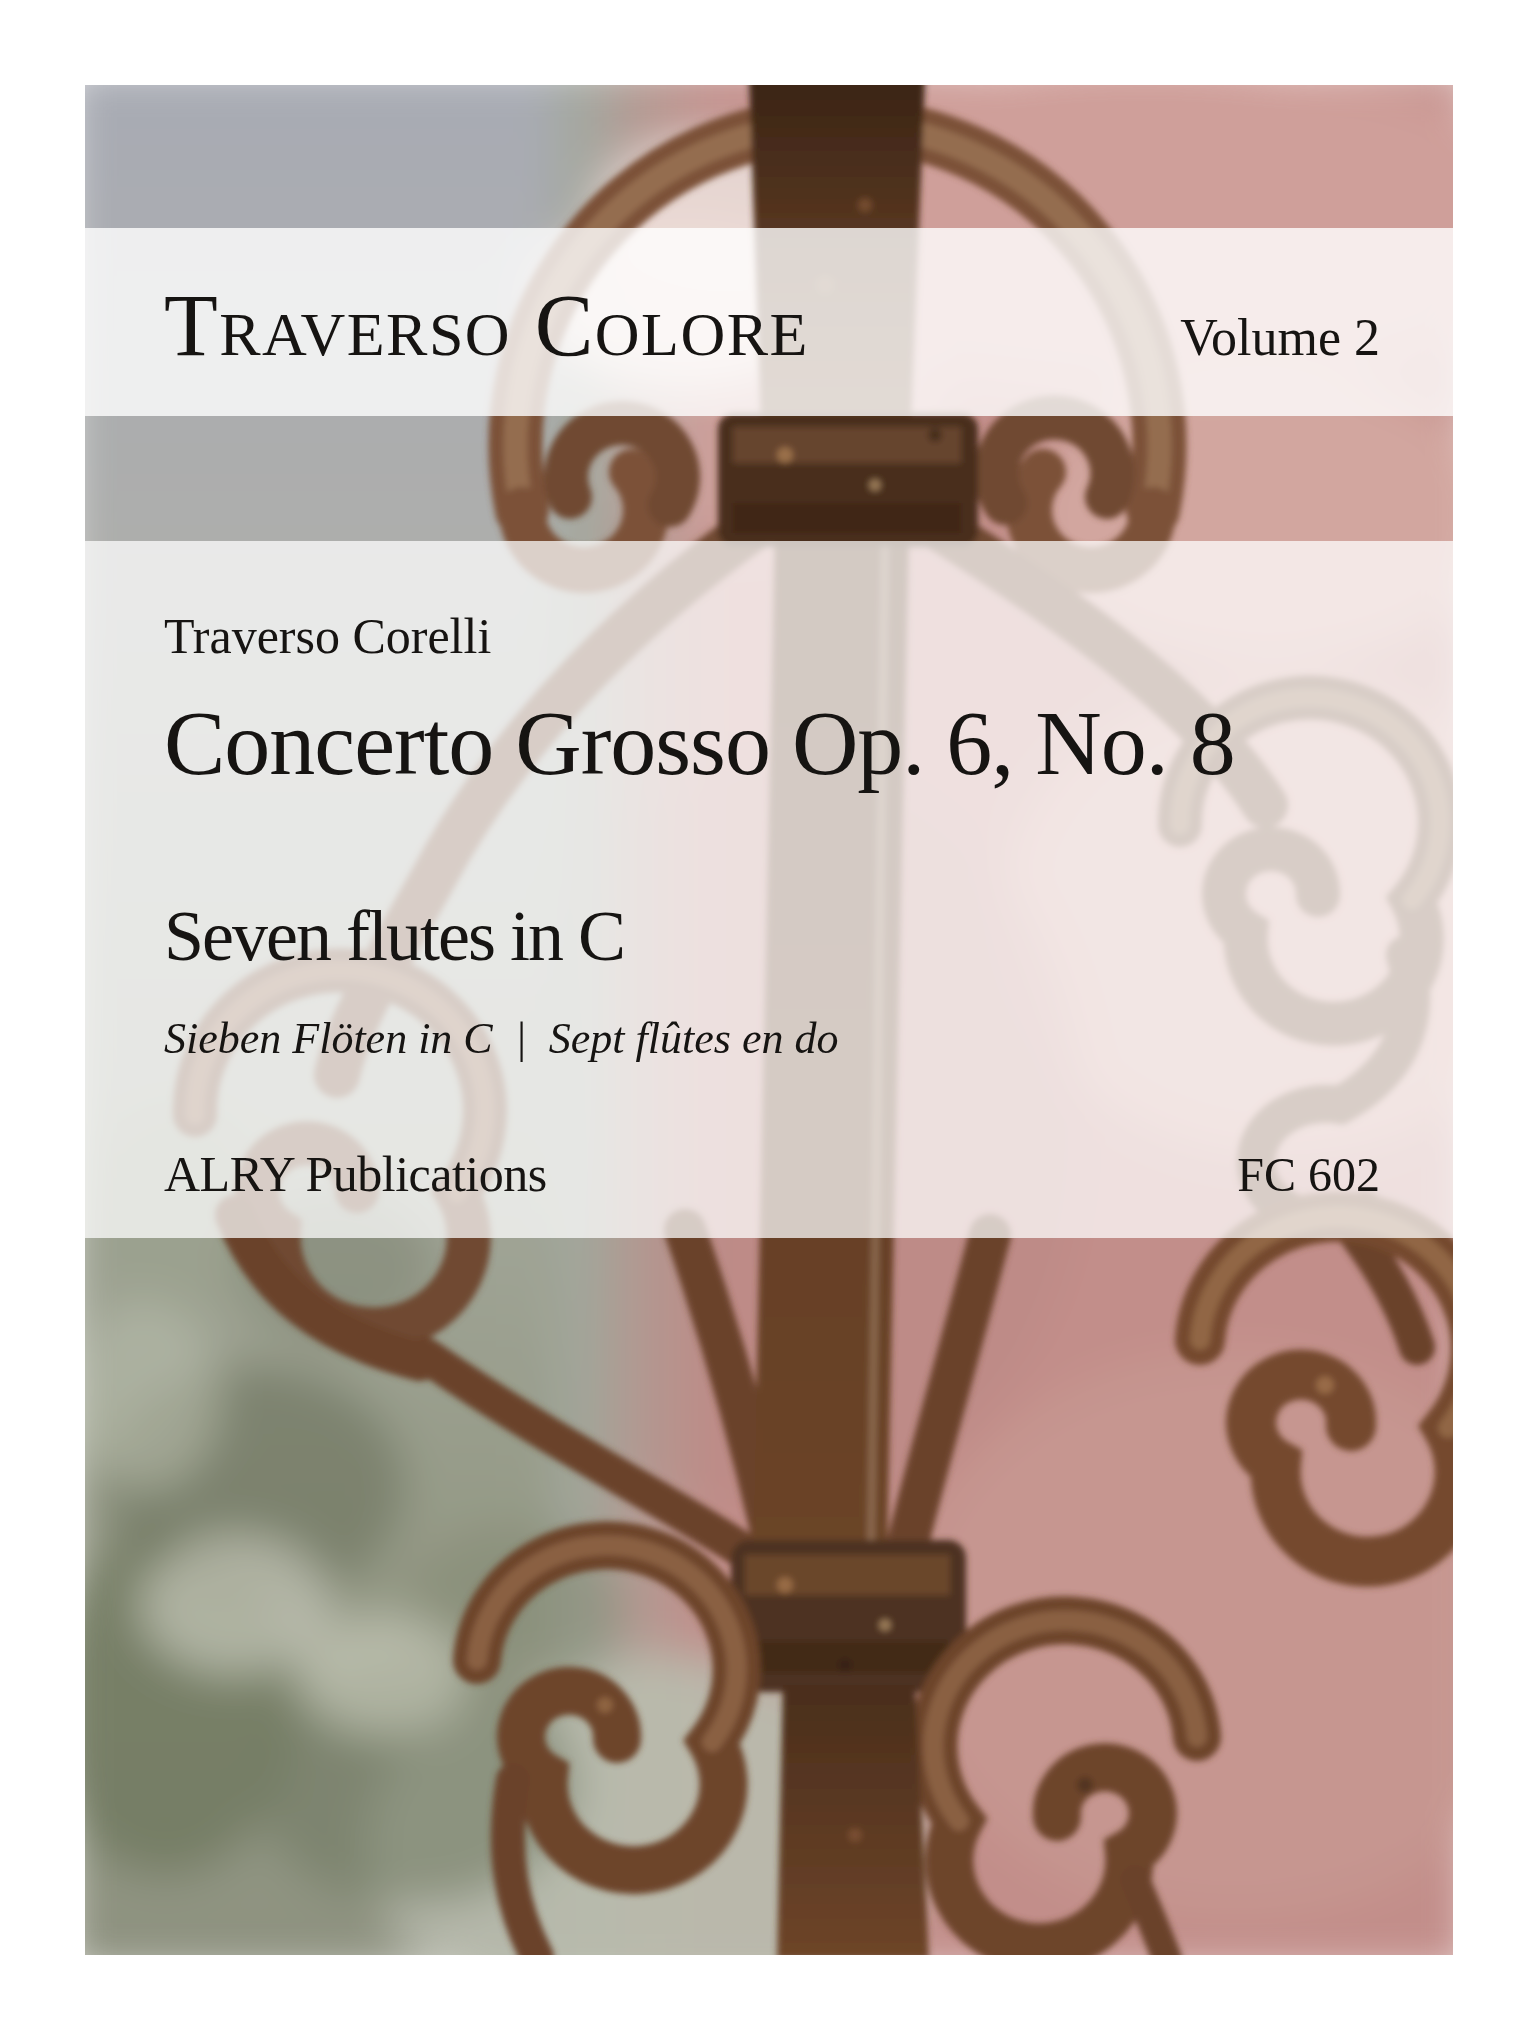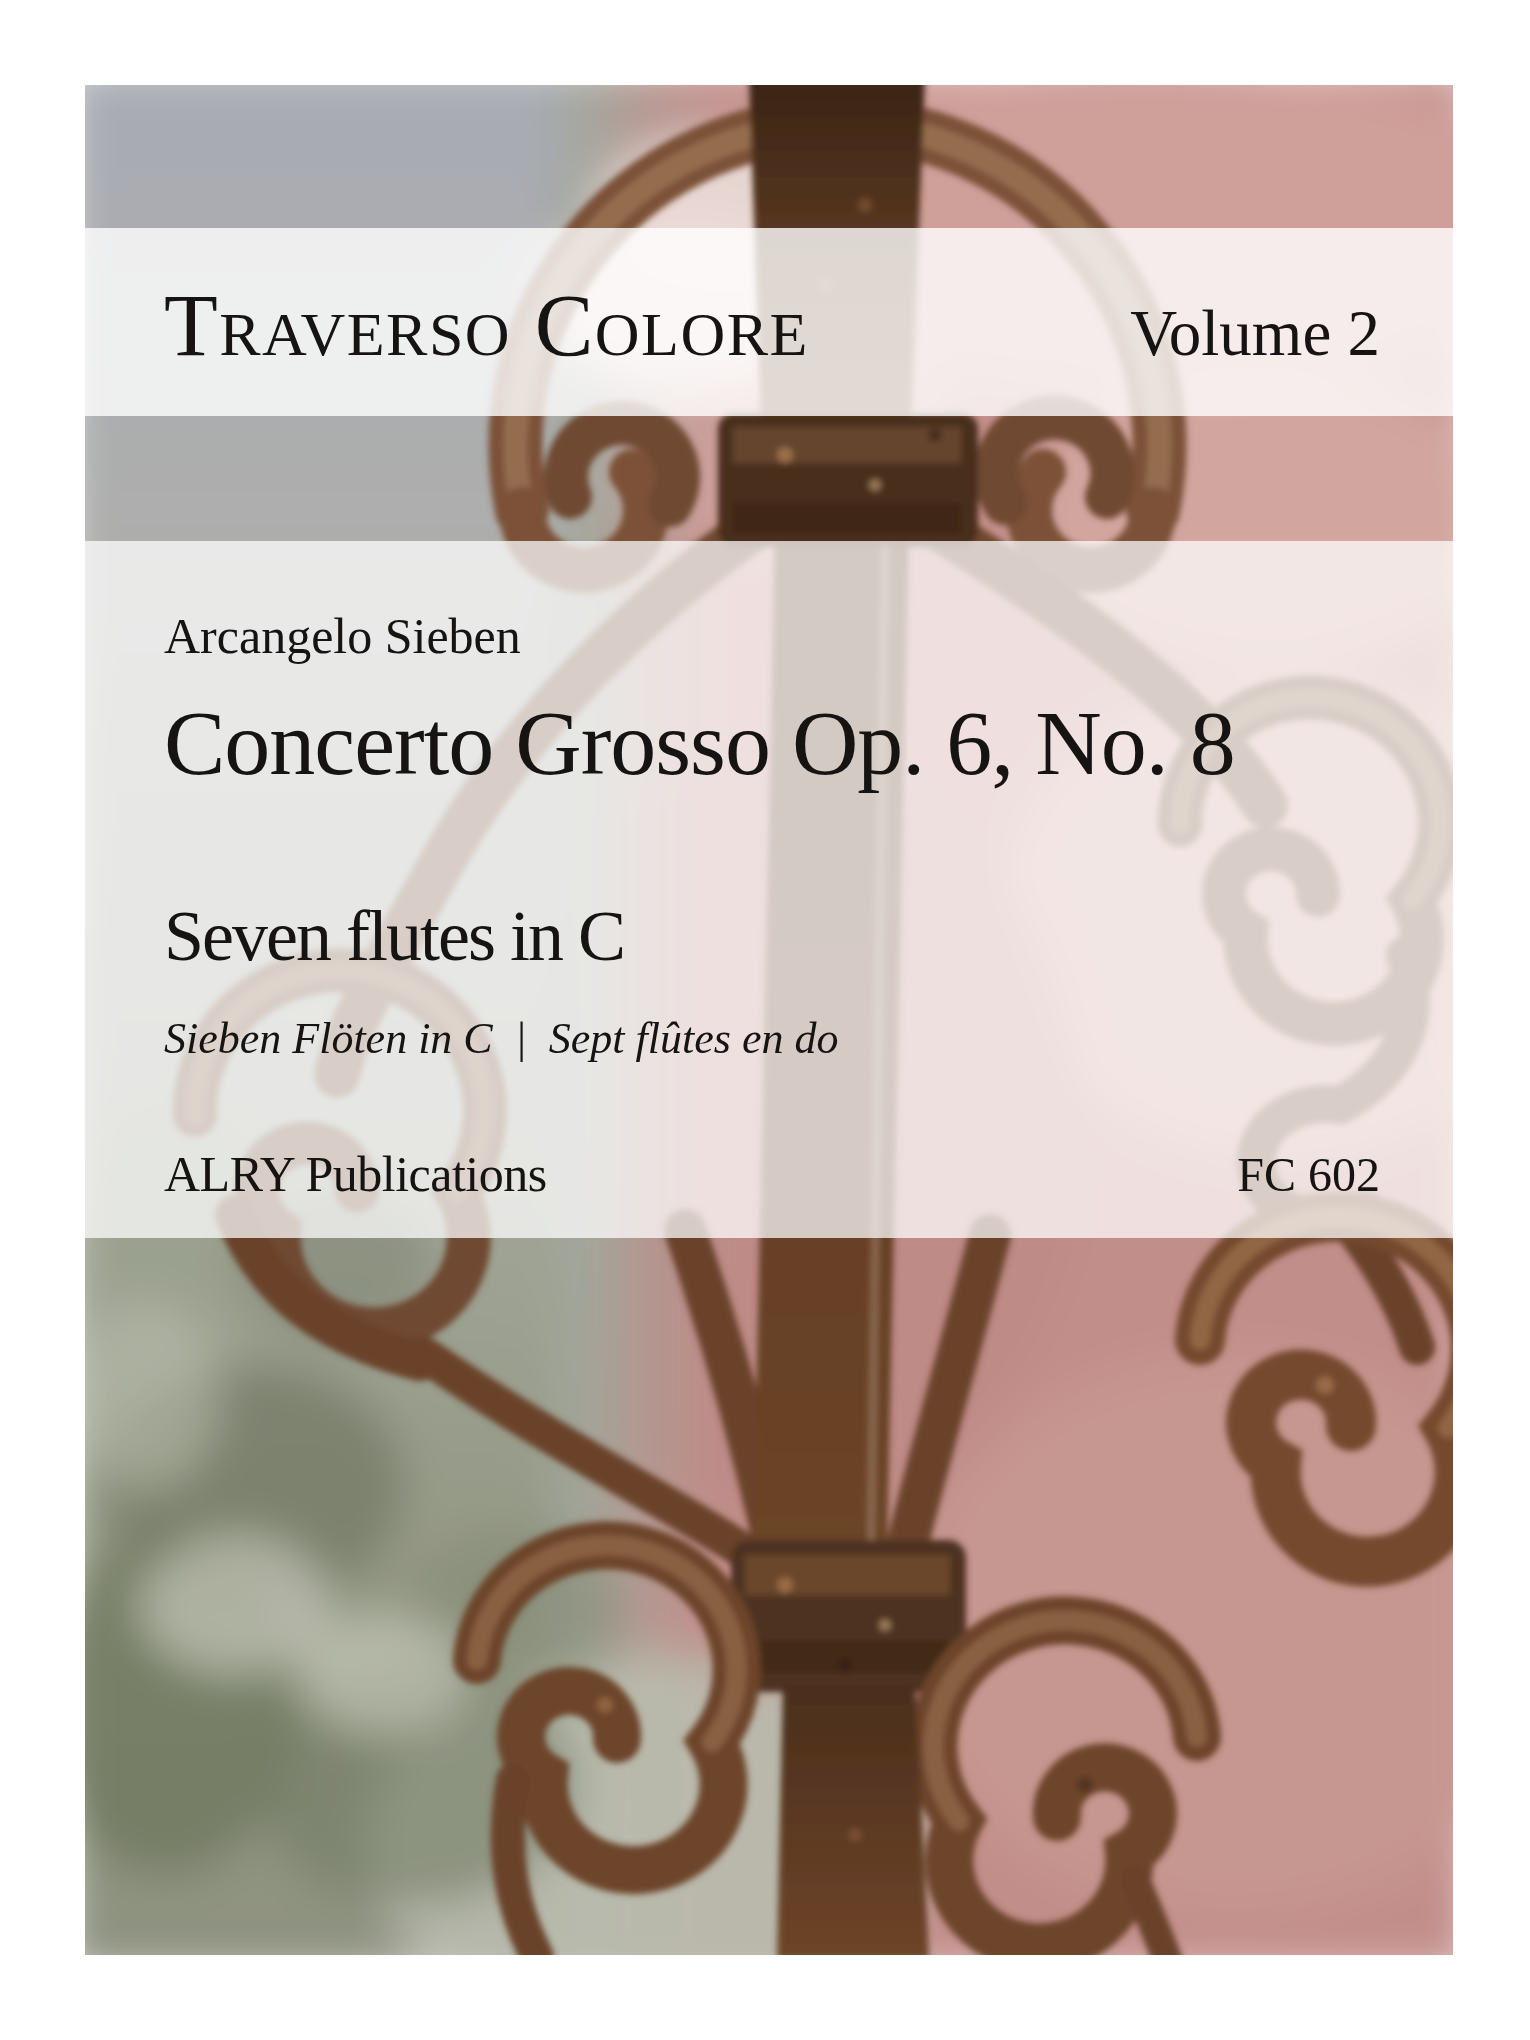--- a/index.html
+++ b/index.html
@@ -19,21 +19,21 @@
   .band{position:absolute;left:0;width:1368px;}
   .band1{top:143px;height:188px;background:var(--band_overlay_title,rgba(255,255,255,.8));}
   .band2{top:456px;height:697px;background:var(--band_overlay_info,rgba(255,255,255,.73));}
   .textlayer{position:absolute;left:0;top:0;width:1368px;height:1870px;}
   .row{position:absolute;left:79px;width:1216px;display:flex;justify-content:space-between;align-items:baseline;}
   .title-row{top:197px;}
   .series-title{
     font-size:88px;letter-spacing:1.5px;
     font-variant:small-caps;line-height:1;white-space:nowrap;
   }
-  .volume{font-size:65px;line-height:1;white-space:nowrap;}
+  .volume{font-size:52px;line-height:1;white-space:nowrap;}
   .composer{position:absolute;left:79px;top:524px;font-size:50px;line-height:1.1;white-space:nowrap;}
   .work-title{position:absolute;left:79px;top:608px;font-size:92px;letter-spacing:-1px;line-height:1.1;white-space:nowrap;}
   .instrumentation{position:absolute;left:79px;top:812px;font-size:72px;letter-spacing:-2px;line-height:1.1;white-space:nowrap;}
   .subtitle{position:absolute;left:79px;top:929px;font-size:44px;font-style:italic;line-height:1.15;display:flex;gap:22px;white-space:nowrap;}
   .pub-row{top:1062px;}
   .publisher{font-size:50px;letter-spacing:-0.5px;line-height:1.1;white-space:nowrap;}
   .catalog{font-size:48px;line-height:1.1;white-space:nowrap;}
 </style>
 </head>
 <body>
@@ -165,21 +165,21 @@
 
     <div class="band band1"></div>
     <div class="band band2"></div>
 
     <div class="textlayer">
       <div class="row title-row">
         <span class="series-title">Traverso Colore</span>
         <span class="volume">Volume 2</span>
       </div>
 
-      <div class="composer">Arcangelo Sieben</div>
+      <div class="composer">Traverso Corelli</div>
 
       <div class="work-title">Concerto Grosso Op. 6, No. 8</div>
 
       <div class="instrumentation">Seven flutes in C</div>
 
       <div class="subtitle">
         <span>Sieben Flöten in C</span>
         <span>|</span>
         <span>Sept flûtes en do</span>
       </div>

